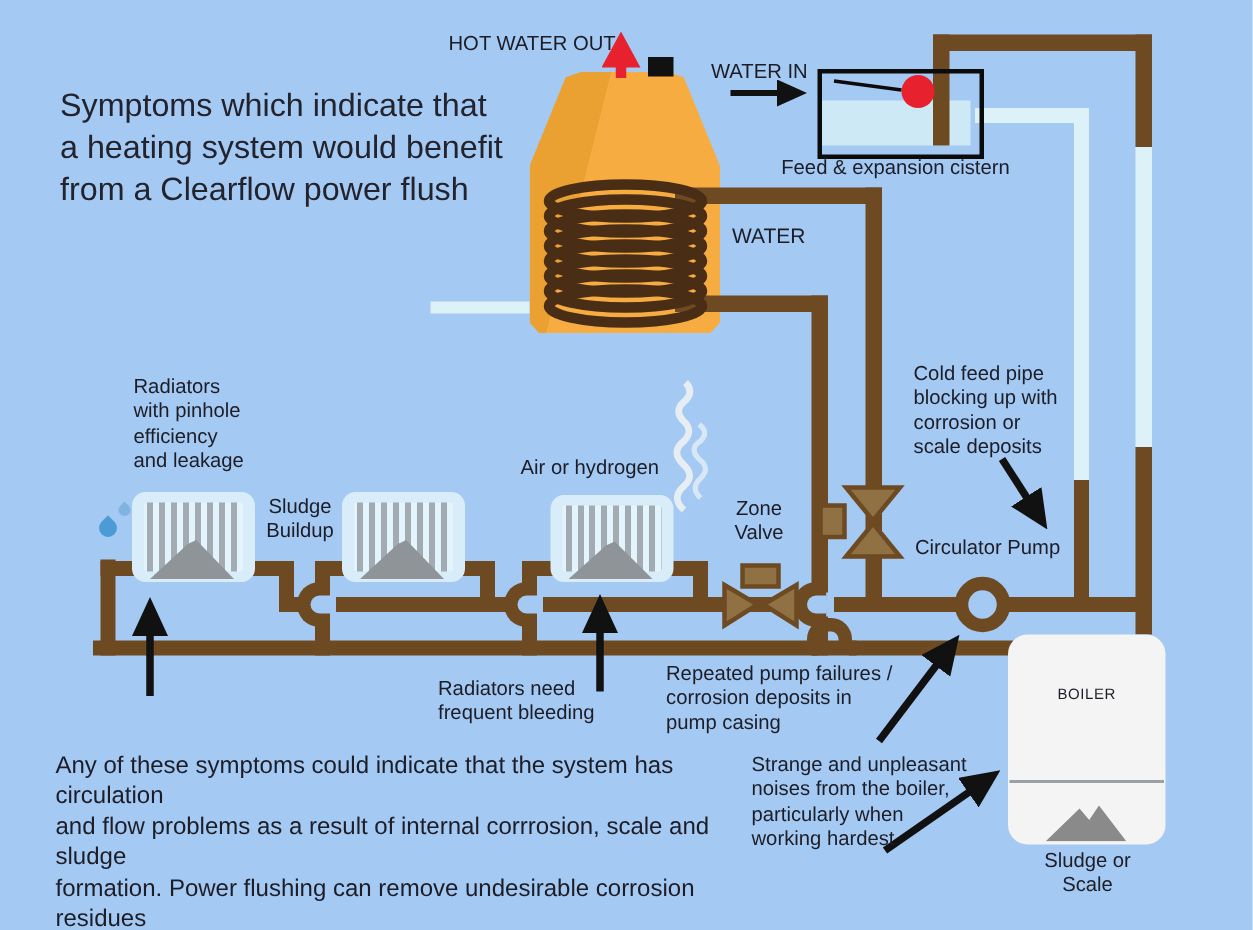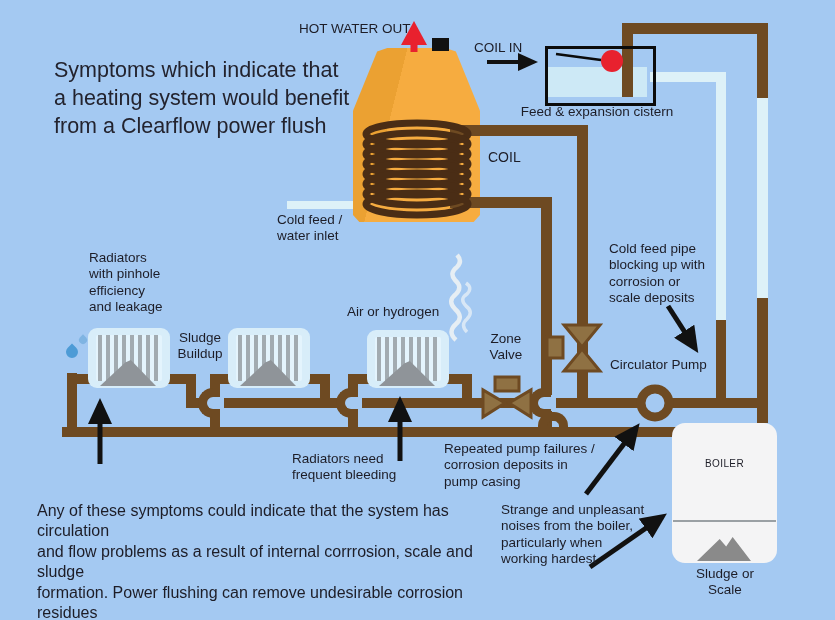--- a/index.html
+++ b/index.html
@@ -15,21 +15,21 @@
   .lbl{position:absolute;z-index:7;font-size:13.5px;line-height:1.22;white-space:pre-line;}
   .ctr{text-align:center;}
   .rad{position:absolute;z-index:2;background:#d8edf9;border-radius:9px;}
   .slats{position:absolute;z-index:3;background:repeating-linear-gradient(90deg,
     #e4f4fd 0 2px,#a2abb1 2px 6px,#e4f4fd 6px 8px);border-radius:2px;}
   .mound{position:absolute;z-index:4;background:#8f9499;
     clip-path:polygon(0 100%,45% 10%,55% 0,100% 100%);}
   .drop{position:absolute;z-index:4;background:#4d9bd6;border-radius:0 50% 50% 50%;
     transform:rotate(45deg);}
   #title{position:absolute;z-index:7;font-size:21.5px;line-height:1.3;color:#23232e;
-    white-space:pre-line;margin-left:14px;}
+    white-space:pre-line;}
   #footer{position:absolute;z-index:7;font-size:16px;line-height:1.28;white-space:pre-line;}
   #cyl{position:absolute;z-index:1;background:linear-gradient(104deg,#eba132 32%,#f6ac40 32%);
     clip-path:polygon(27% 0,73% 0,81% 2%,100% 36%,100% 96%,95% 100%,5% 100%,0 96%,0 36%,19% 2%);}
   #cistern{position:absolute;z-index:4;border:3px solid #0b0b0b;background:transparent;}
   #boiler{position:absolute;z-index:5;background:#f4f4f5;border-radius:13px;}
   svg.overlay{position:absolute;left:0;top:0;z-index:6;pointer-events:none;}
 </style>
 </head>
 <body>
 
@@ -161,25 +161,23 @@
     <line x1="586" y1="494" x2="636" y2="428" stroke="#111" stroke-width="5" marker-end="url(#mb)"></line>
     <line x1="590" y1="567" x2="662" y2="517" stroke="#111" stroke-width="5" marker-end="url(#mb)"></line>
     <line x1="668" y1="306" x2="695" y2="348" stroke="#111" stroke-width="5" marker-end="url(#mb)"></line>
   </svg>
 
   <div id="title" style="left:40px;top:57px;">Symptoms which indicate that
 a heating system would benefit
 from a Clearflow power flush</div>
 
   <div class="lbl" style="left:299px;top:21px;">HOT WATER OUT</div>
-  <div class="lbl" style="left:474px;top:40px;">COIL IN</div>
+  <div class="lbl" style="left:474px;top:40px;">WATER IN</div>
   <div class="lbl ctr" style="left:517px;top:104px;width:160px;">Feed &amp; expansion cistern</div>
-  <div class="lbl" style="left:488px;top:149px;font-size:14px;">COIL</div>
-  <div class="lbl" style="left:277px;top:212px;">Cold feed /
-water inlet</div>
+  <div class="lbl" style="left:488px;top:149px;font-size:14px;">WATER</div>
   <div class="lbl" style="left:609px;top:241px;">Cold feed pipe
 blocking up with
 corrosion or
 scale deposits</div>
   <div class="lbl" style="left:89px;top:250px;">Radiators
 with pinhole
 efficiency
 and leakage</div>
   <div class="lbl ctr" style="left:168px;top:330px;width:64px;">Sludge
 Buildup</div>

